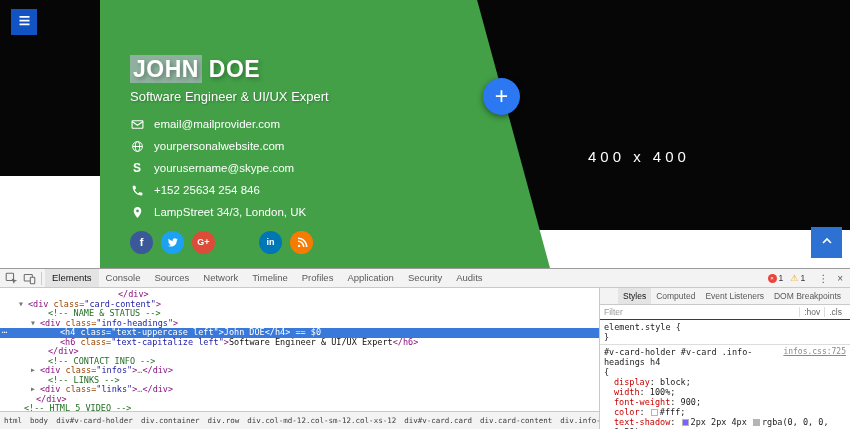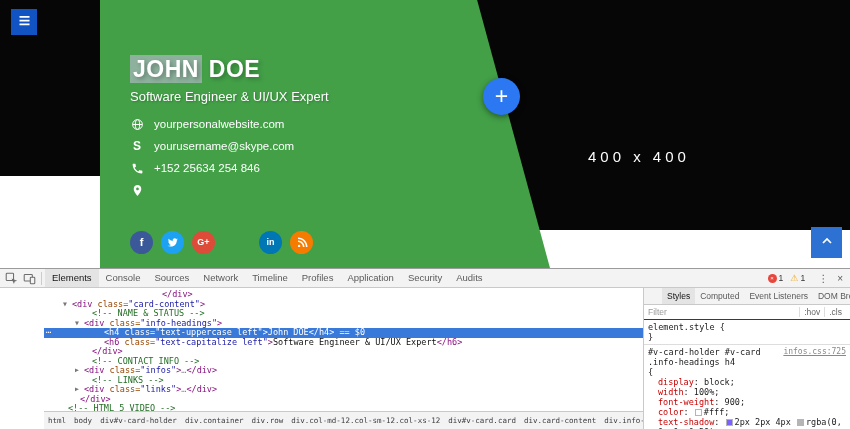--- a/index.html
+++ b/index.html
@@ -43,21 +43,21 @@
   .dt-tab { padding:0 7px; line-height:18px; cursor:pointer; white-space:nowrap; }
   .dt-tab.selected { color:#161616; background:#e4e4e4; }
   .tb-spacer { flex:1; }
   .badge { display:flex; align-items:center; gap:2px; margin-right:7px; cursor:pointer; color:#333; font-size:8.5px; }
   .err-ico { width:9px; height:9px; border-radius:50%; background:#e8453c; color:#fff; font-size:6px; line-height:9px; text-align:center; display:inline-block; }
   .warn-ico { color:#f2a716; font-size:9px; line-height:1; }
   .dt-menu { color:#5a5a5a; font-size:10px; padding:0 6px; cursor:pointer; }
   .dt-close { color:#5a5a5a; font-size:10px; padding:0 7px 0 3px; cursor:pointer; }
 
   .dt-body { position:absolute; left:0; top:19px; right:0; bottom:0; display:flex; }
-  .dt-left { width:600px; position:relative; border-right:1px solid #c9c9c9; background:#fff;margin-left:44px; }
+  .dt-left { width:600px; position:relative; border-right:1px solid #c9c9c9; background:#fff; }
   .dom-tree { position:absolute; left:0; top:0; right:0; bottom:18px; overflow:hidden; font-family:"DejaVu Sans Mono", monospace; font-size:8.5px; line-height:9.5px; padding-top:2px; white-space:pre; }
   .tree-row { position:relative; }
   .tree-row.selected { background:#3879d9; }
   .tree-row.selected span { color:#fff !important; }
   .gutter { position:absolute; left:2px; color:#dce6f5; }
   .arw { display:inline-block; width:9px; margin-left:-9px; color:#787878; font-size:6.5px; vertical-align:1px; cursor:pointer; }
   .tk-tag { color:#881280; } .tk-att { color:#994500; } .tk-val { color:#1a1aa6; }
   .tk-txt { color:#111; } .tk-com { color:#236e25; } .tk-dim { color:#8a8a8a; }
 
   .crumbs { position:absolute; left:0; bottom:0; right:0; height:18px; background:#f3f3f3; border-top:1px solid #c9c9c9; display:flex; align-items:stretch; font-family:"DejaVu Sans Mono", monospace; font-size:7.5px; color:#3c3c3c; overflow:hidden; }
@@ -94,20 +94,29 @@
             <path d="M4 6h16M4 12h16M4 18h16"></path>
           </svg></span>
     </button>
 
     <div class="vcard">
       <div class="name"><span class="hl">JOHN</span><span> DOE</span></div>
       <div class="role">Software Engineer &amp; UI/UX Expert</div>
       <div class="contacts" id="contacts">
           <div class="contact-row">
             <span class="c-ico">
+              <svg viewBox="0 0 24 24" fill="none" stroke="#fff" stroke-width="2">
+                <rect x="2" y="5" width="20" height="14" rx="1"></rect>
+                <path d="M2 6.5l10 7 10-7"></path>
+              </svg>
+            </span>
+            <span class="c-txt">email@mailprovider.com</span>
+          </div>
+          <div class="contact-row">
+            <span class="c-ico">
               <svg viewBox="0 0 24 24" fill="none" stroke="#fff" stroke-width="1.8">
                 <circle cx="12" cy="12" r="9"></circle>
                 <ellipse cx="12" cy="12" rx="4" ry="9"></ellipse>
                 <path d="M3 12h18"></path>
               </svg>
             </span>
             <span class="c-txt">yourpersonalwebsite.com</span>
           </div>
           <div class="contact-row">
             <span class="c-ico">
@@ -122,20 +131,21 @@
               </svg>
             </span>
             <span class="c-txt">+152 25634 254 846</span>
           </div>
           <div class="contact-row">
             <span class="c-ico">
               <svg viewBox="0 0 24 24" fill="#fff">
                 <path d="M12 2c-3.9 0-7 3.1-7 7 0 5.2 7 13 7 13s7-7.8 7-13c0-3.9-3.1-7-7-7zm0 9.5c-1.4 0-2.5-1.1-2.5-2.5S10.6 6.5 12 6.5s2.5 1.1 2.5 2.5-1.1 2.5-2.5 2.5z"></path>
               </svg>
             </span>
+            <span class="c-txt">LampStreet 34/3, London, UK</span>
           </div>
         </div>
       <div class="socials" id="socials">
           <button class="social" style="background: rgb(59, 89, 152);">
             <span class="s-glyph">f</span>
           </button>
           <button class="social" style="background: rgb(29, 161, 242);">
             <span class="s-glyph">
               <svg viewBox="0 0 24 24" fill="#fff">
                 <path d="M8 19c7.5 0 11.6-6.2 11.6-11.6v-.5c.8-.6 1.5-1.3 2-2.1-.7.3-1.5.5-2.3.6.8-.5 1.5-1.3 1.8-2.3-.8.5-1.7.8-2.6 1A4.1 4.1 0 0 0 11.5 8 11.6 11.6 0 0 1 3.1 3.7a4.1 4.1 0 0 0 1.3 5.5c-.7 0-1.3-.2-1.9-.5v.1c0 2 1.4 3.6 3.3 4a4.1 4.1 0 0 1-1.8.1 4.1 4.1 0 0 0 3.8 2.9A8.2 8.2 0 0 1 1 17.5 11.6 11.6 0 0 0 8 19z"></path>

